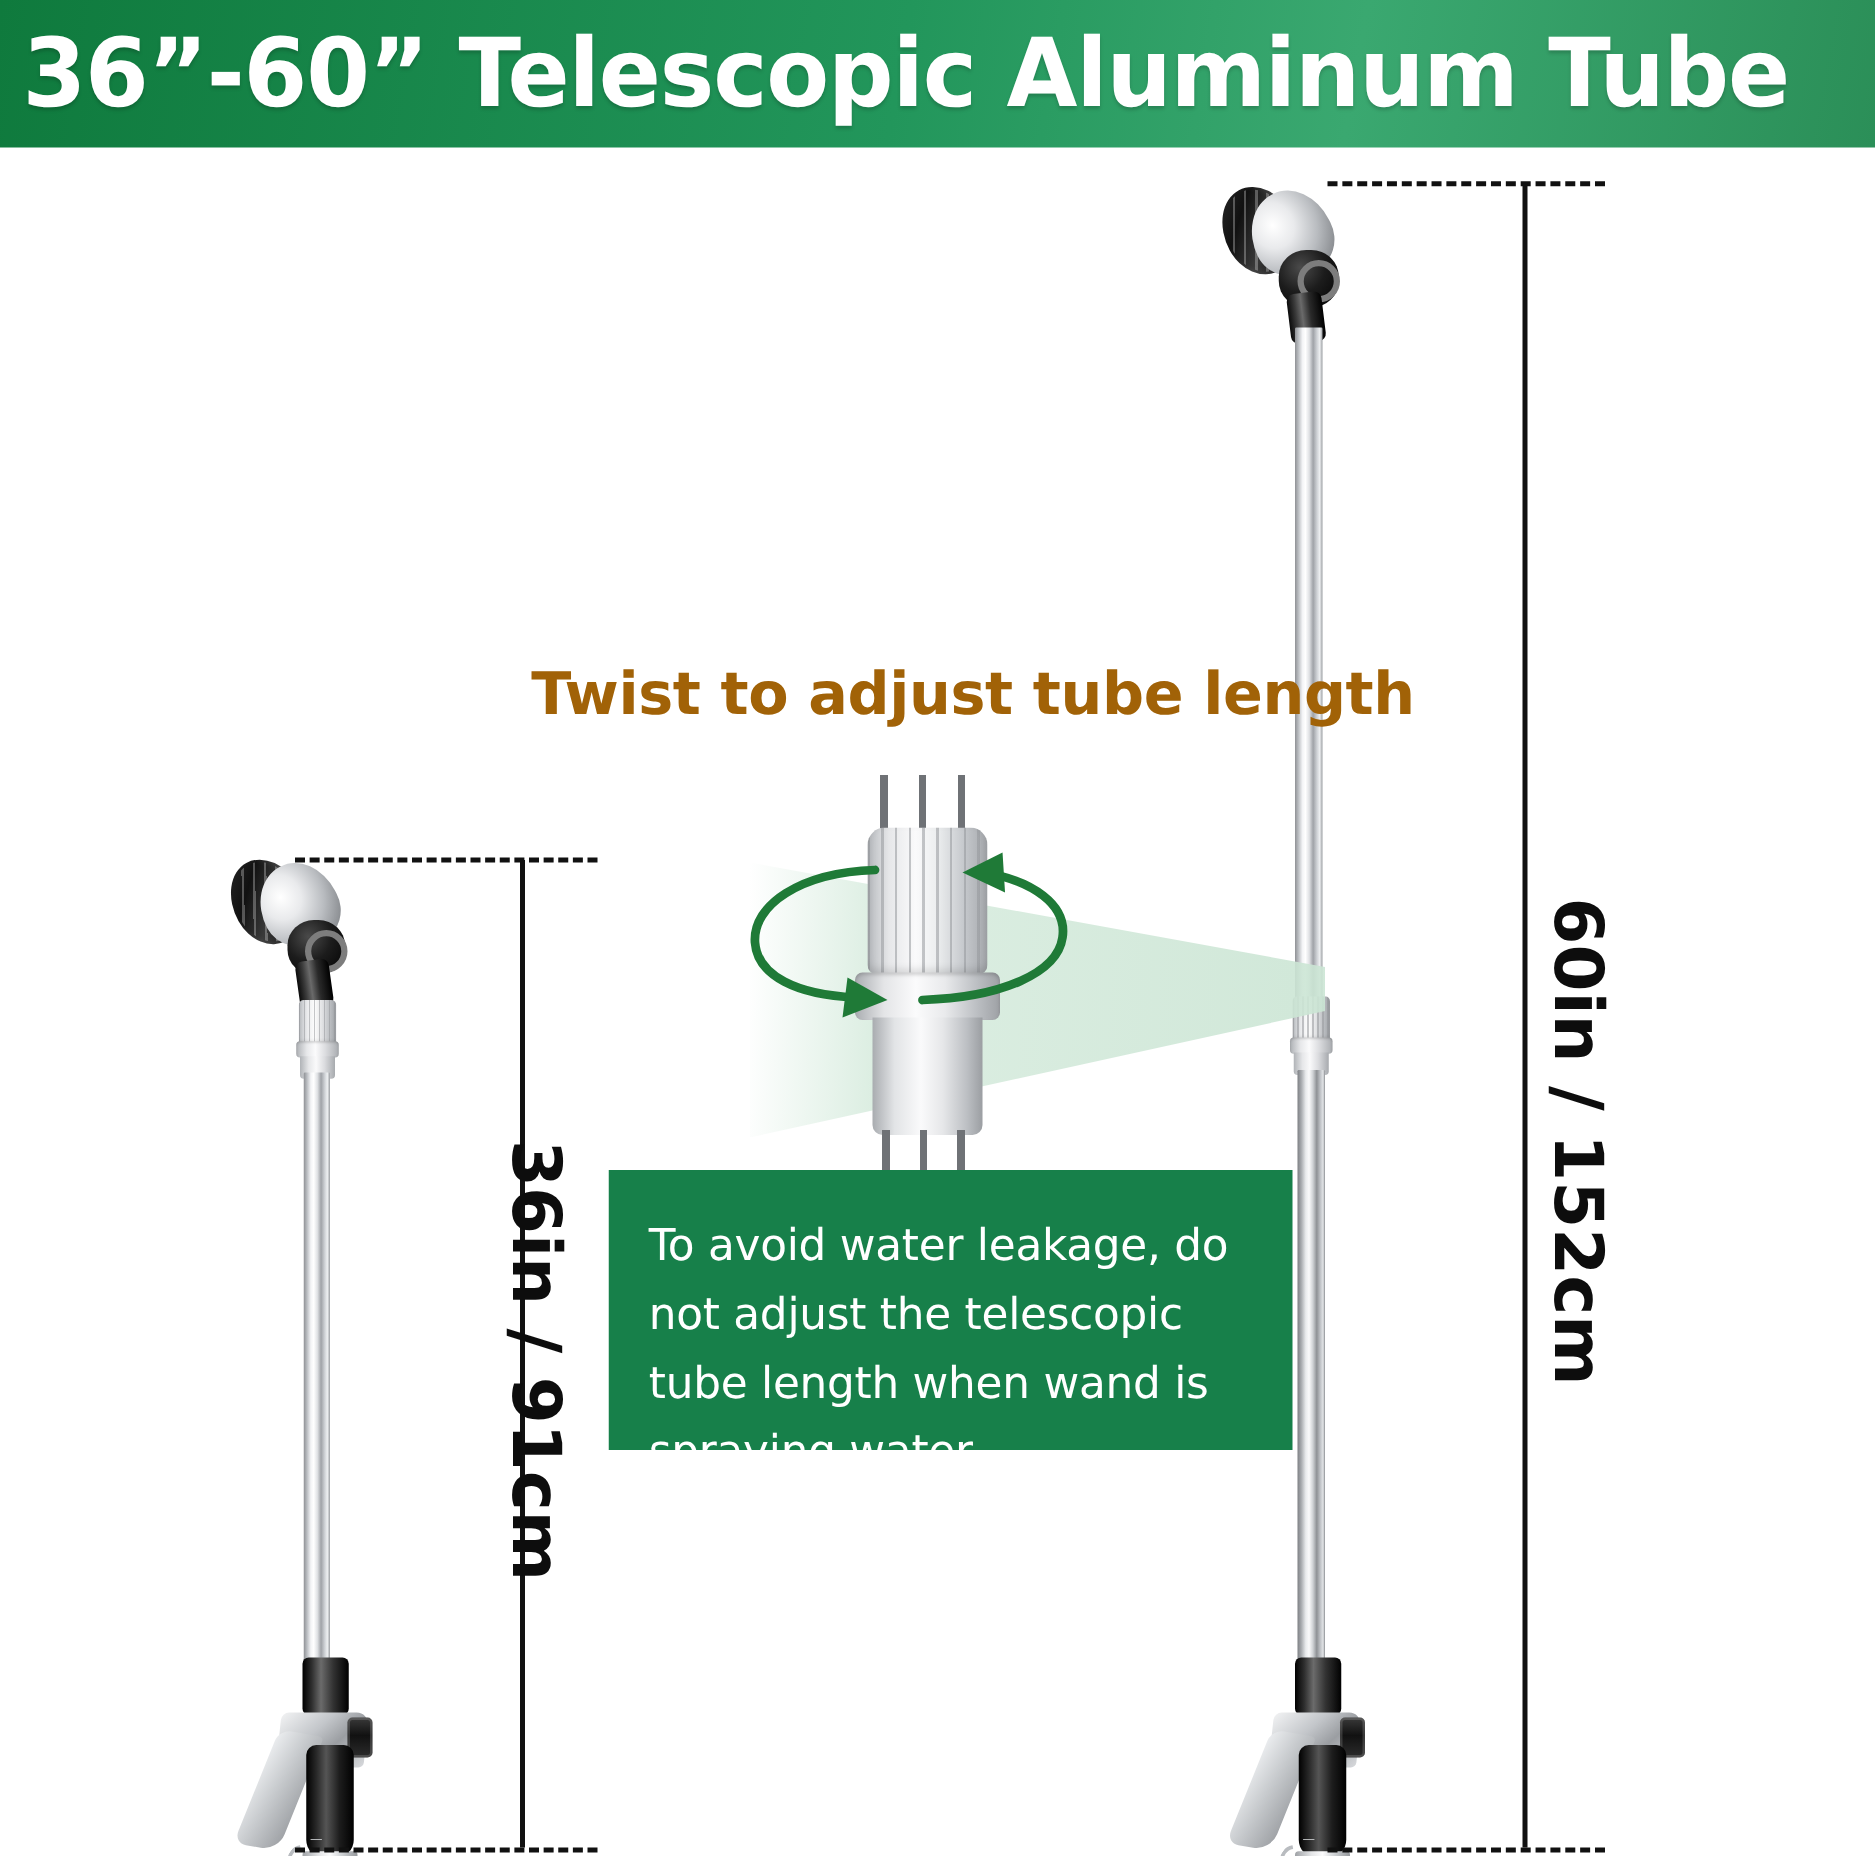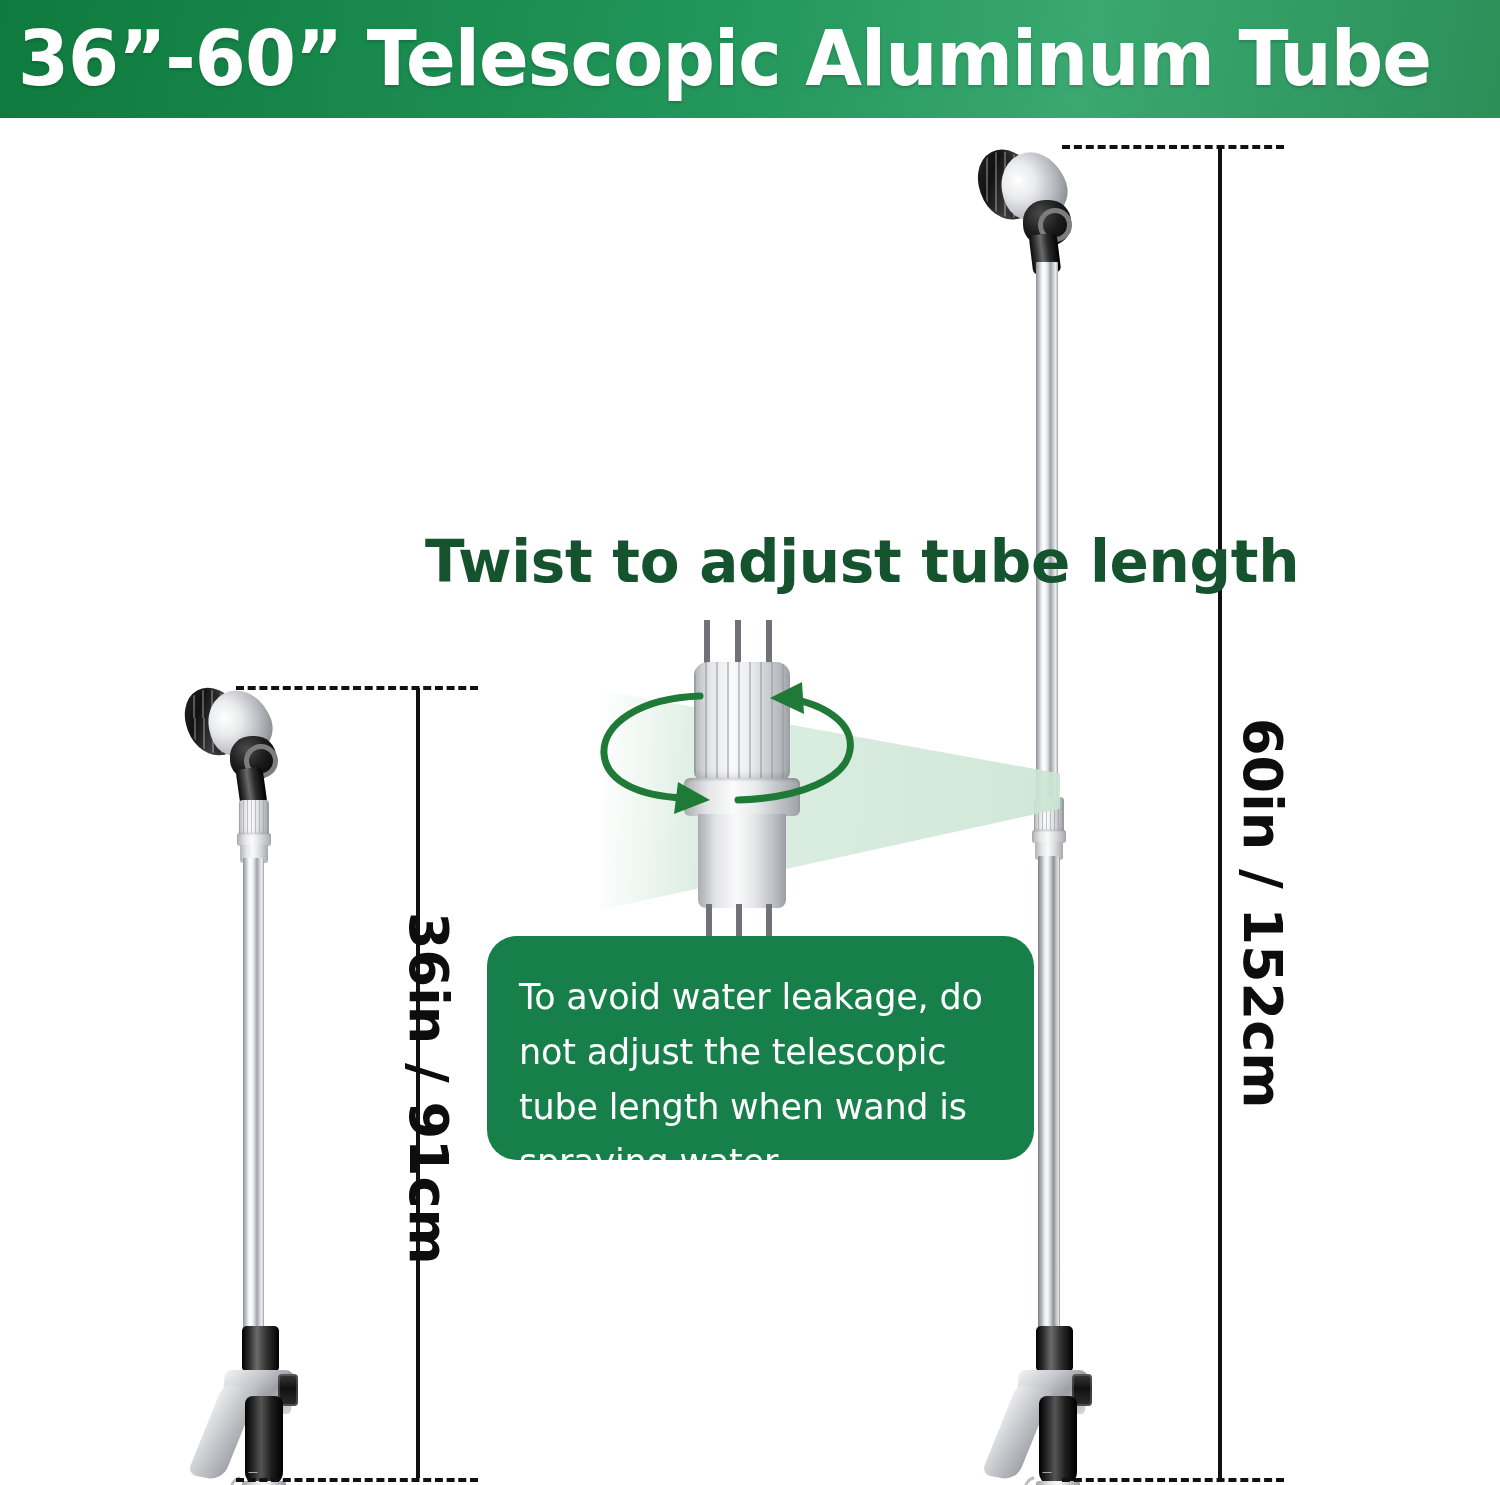--- a/index.html
+++ b/index.html
@@ -135,21 +135,21 @@
     font-family:"DejaVu Sans","Liberation Sans",sans-serif;
   }
   .grip-hook{
     position:absolute;border:3px solid #b9bcc0;border-radius:50%;
     border-right-color:transparent;border-top-color:transparent;
   }
 
   
   #twist-caption{
     position:absolute;left:425px;top:528px;
-    font-size:58px;font-weight:700;color:#14532d;white-space:nowrap;
+    font-size:47px;font-weight:700;color:#a16207;white-space:nowrap;
     font-family:"DejaVu Sans","Liberation Sans",sans-serif;
     letter-spacing:-.3px;
   }
   #callout-cone{
     position:absolute;left:600px;top:690px;width:460px;height:220px;
     background:linear-gradient(92deg,rgba(232,243,235,.0) 0%,rgba(214,235,221,.85) 22%,rgba(203,229,212,.9) 100%);
     clip-path:polygon(0% 0%, 100% 38%, 100% 54%, 0% 100%);
     pointer-events:none;
   }
   
@@ -182,21 +182,20 @@
     background:repeating-linear-gradient(90deg,
       rgba(0,0,0,0) 0 8px,#6f7276 8px 14px,rgba(0,0,0,0) 14px 30px);
     filter:blur(.6px);
   }
   #rot-arrows{position:absolute;left:588px;top:676px;width:310px;height:145px;}
 
   
   #warning-box{
     position:absolute;left:487px;top:936px;width:547px;height:224px;
     background:#17804a;
-    border-radius:30px;
   }
   #warning-text{
     position:absolute;left:32px;top:34px;width:492px;
     color:#ffffff;font-size:35px;line-height:55px;font-weight:400;
     font-family:"DejaVu Sans","Liberation Sans",sans-serif;
     letter-spacing:-.2px;
   }
 </style>
 </head>
 <body>

